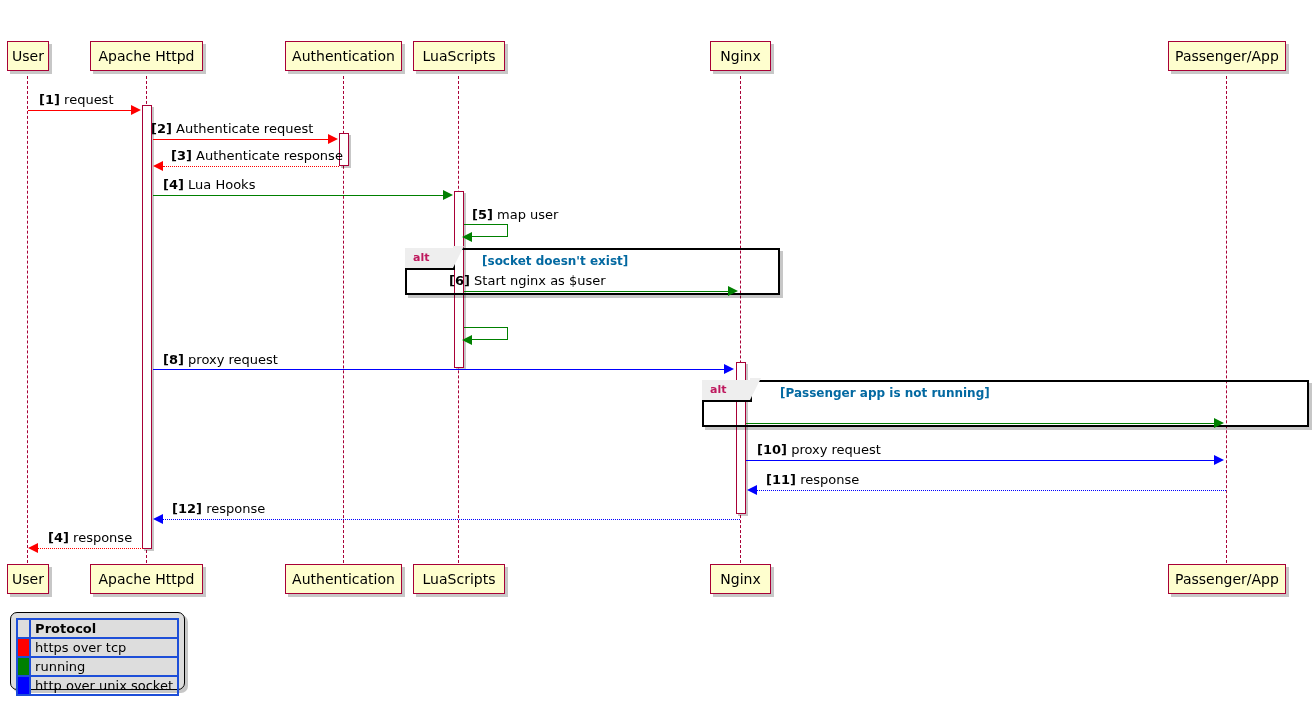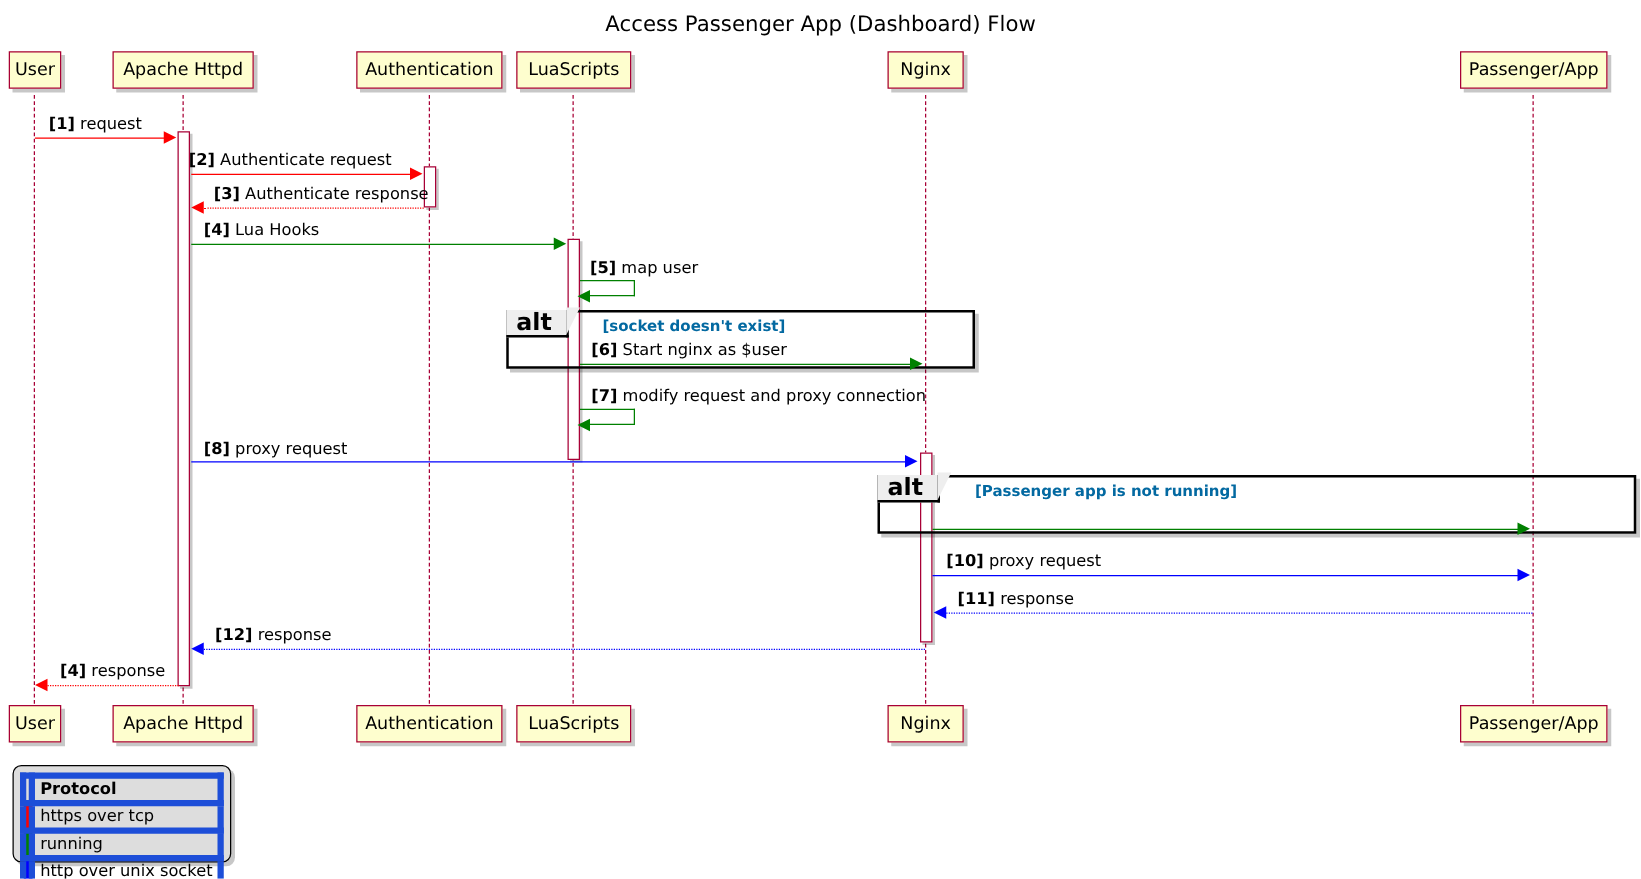--- a/index.html
+++ b/index.html
@@ -56,49 +56,48 @@
   .selfloop{position:absolute;border:1.5px solid #008000;border-left:none;box-sizing:border-box;}
 
   
   .altbox{
     position:absolute;border:2px solid #000;background:transparent;
     box-shadow:3px 3px 0 0 rgba(0,0,0,0.22);box-sizing:border-box;
   }
   .altlabel{
     position:absolute;background:#EEEEEE;border:2px solid #000;
     border-top:none;border-left:none;
-    font-size:19px;font-weight:bold;color:#000000;
+    font-size:11px;font-weight:bold;color:#be185d;
     padding:1px 8px 2px 8px;box-sizing:border-box;
     display:flex;align-items:center;
   }
   .altlabel:after{
     content:"";position:absolute;right:-11px;top:-2px;
     border-top:22px solid #EEEEEE;border-right:11px solid transparent;
   }
   .altcond{
     position:absolute;font-size:12px;font-weight:bold;color:#0369a1;white-space:nowrap;
   }
 
   
   .legend{
     position:absolute;border:1.5px solid #000;border-radius:7px;
     background:#DDDDDD;box-shadow:3px 3px 0 0 rgba(0,0,0,0.22);
     padding:5px;box-sizing:border-box;
   }
   .legend table{border-collapse:collapse;font-size:13px;color:#000;}
-  .legend td{border:5px solid #1d4ed8;padding:0 4px;height:17px;line-height:17px;white-space:nowrap;}
+  .legend td{border:2px solid #1d4ed8;padding:0 4px;height:17px;line-height:17px;white-space:nowrap;}
   .legend td.sw{width:16px;padding:0;}
   .legend td.hdr{font-weight:bold;}
 </style>
 </head>
 <body>
 
 <div id="canvas">
 
-  <div class="title">Access Passenger App (Dashboard) Flow</div>
 
   <div class="lifeline" style="left:27px;top:76px;height:487px;"></div>
   <div class="lifeline" style="left:146px;top:76px;height:487px;"></div>
   <div class="lifeline" style="left:343px;top:76px;height:487px;"></div>
   <div class="lifeline" style="left:458px;top:76px;height:487px;"></div>
   <div class="lifeline" style="left:740px;top:76px;height:487px;"></div>
   <div class="lifeline" style="left:1226px;top:76px;height:487px;"></div>
 
   <div class="act" style="left:142px;top:105px;width:10px;height:444px;"></div>
   <div class="act" style="left:339px;top:133px;width:10px;height:33px;"></div>
@@ -172,29 +171,26 @@
     <span>map user</span></div>
   <div class="selfloop" style="left:464px;top:224px;width:44px;height:13px;"></div>
   <div class="head head-l-green" style="left:462px;top:232px;"></div>
 
   <div class="altbox" style="left:405px;top:248px;width:375px;height:47px;"></div>
   <div class="altlabel" style="left:405px;top:248px;width:50px;height:22px;">
     <span>alt</span>
     </div>
   <div class="altcond" style="left:482px;top:254px;">[socket doesn't exist]</div>
 
-  <div class="mlabel" style="left:473px;top:273px;text-align:right;">
+  <div class="mlabel" style="left:449px;top:273px;text-align:right;">
     <b>[6]</b>
     <span>Start nginx as $user</span></div>
   <div class="msgline solid-green" style="left:464px;top:291px;width:265px;"></div>
   <div class="head head-r-green" style="left:728px;top:286px;"></div>
 
-  <div class="mlabel" style="left:473px;top:310px;">
-    <b>[7]</b>
-    <span>modify request and proxy connection</span></div>
   <div class="selfloop" style="left:464px;top:327px;width:44px;height:13px;"></div>
   <div class="head head-l-green" style="left:462px;top:335px;"></div>
 
   <div class="mlabel" style="left:163px;top:352px;">
     <b>[8]</b>
     <span>proxy request</span></div>
   <div class="msgline solid-blue" style="left:153px;top:369px;width:573px;"></div>
   <div class="head head-r-blue" style="left:724px;top:364px;"></div>
 
   <div class="altbox" style="left:702px;top:380px;width:607px;height:47px;"></div>

